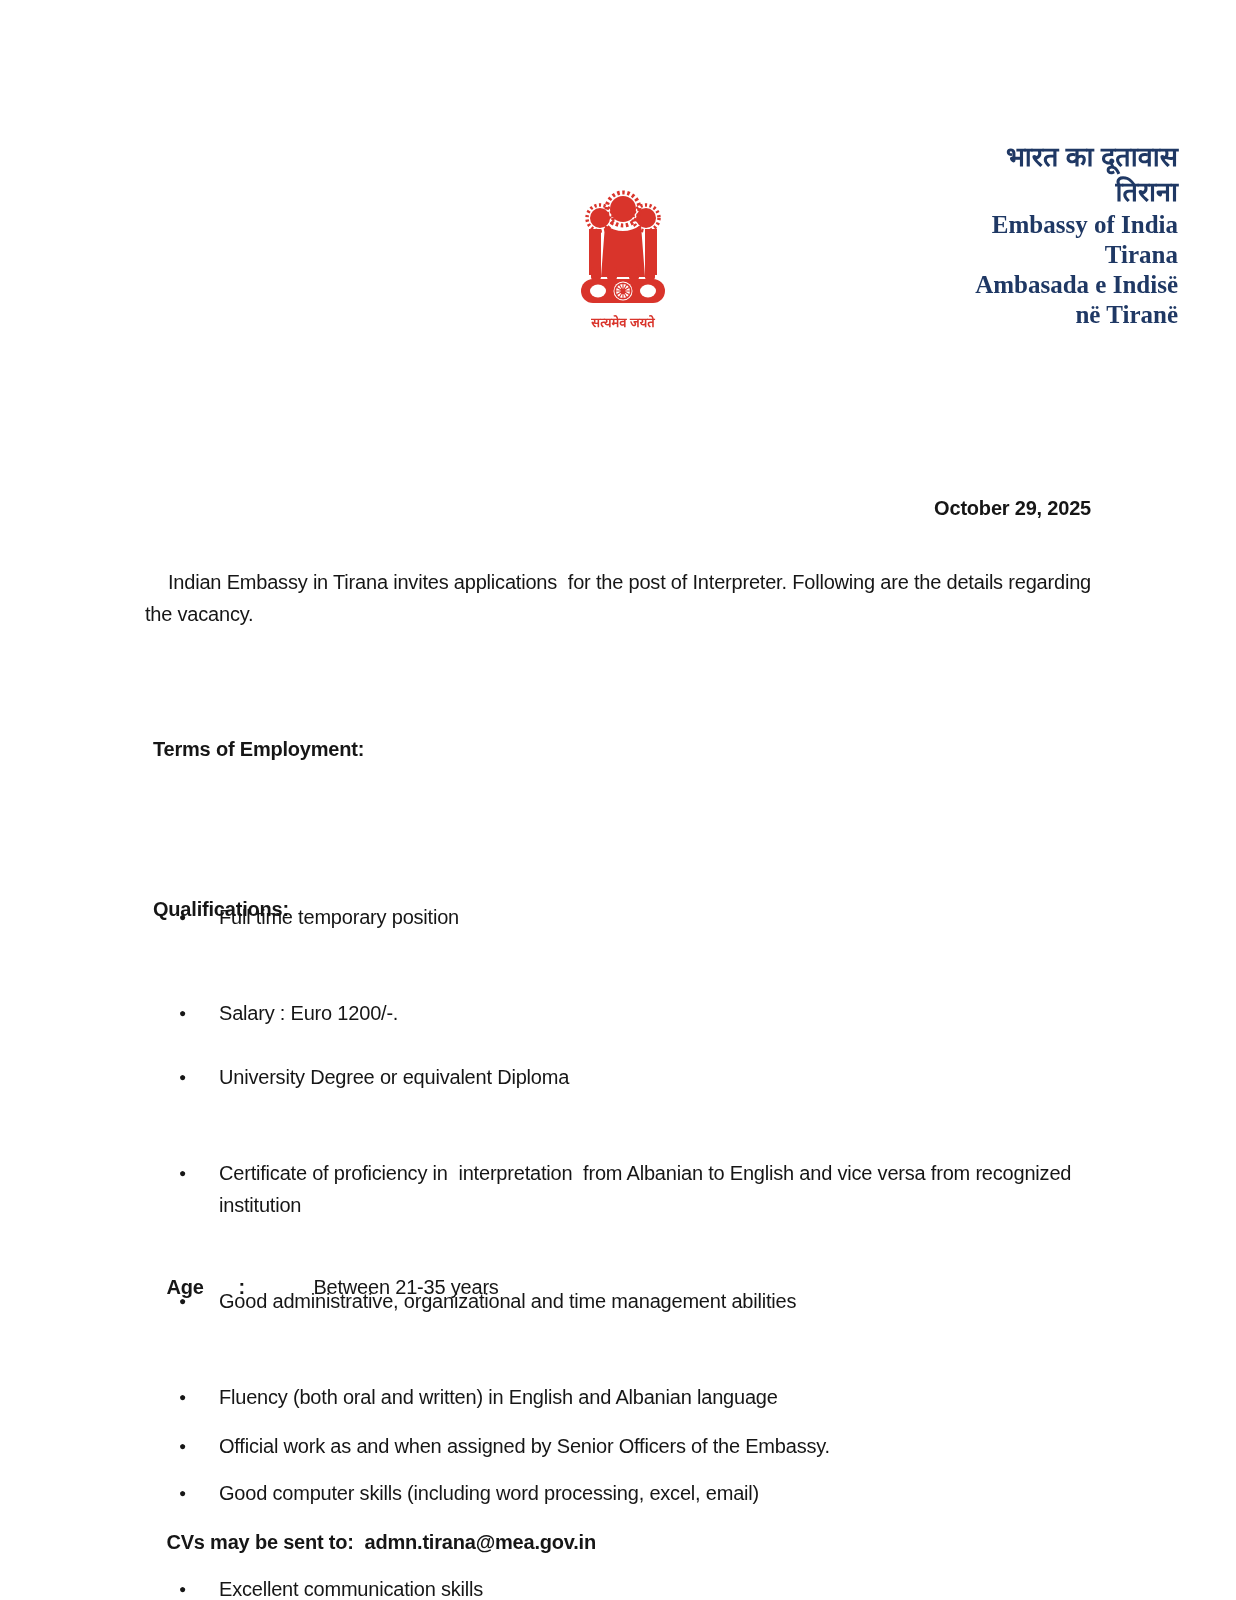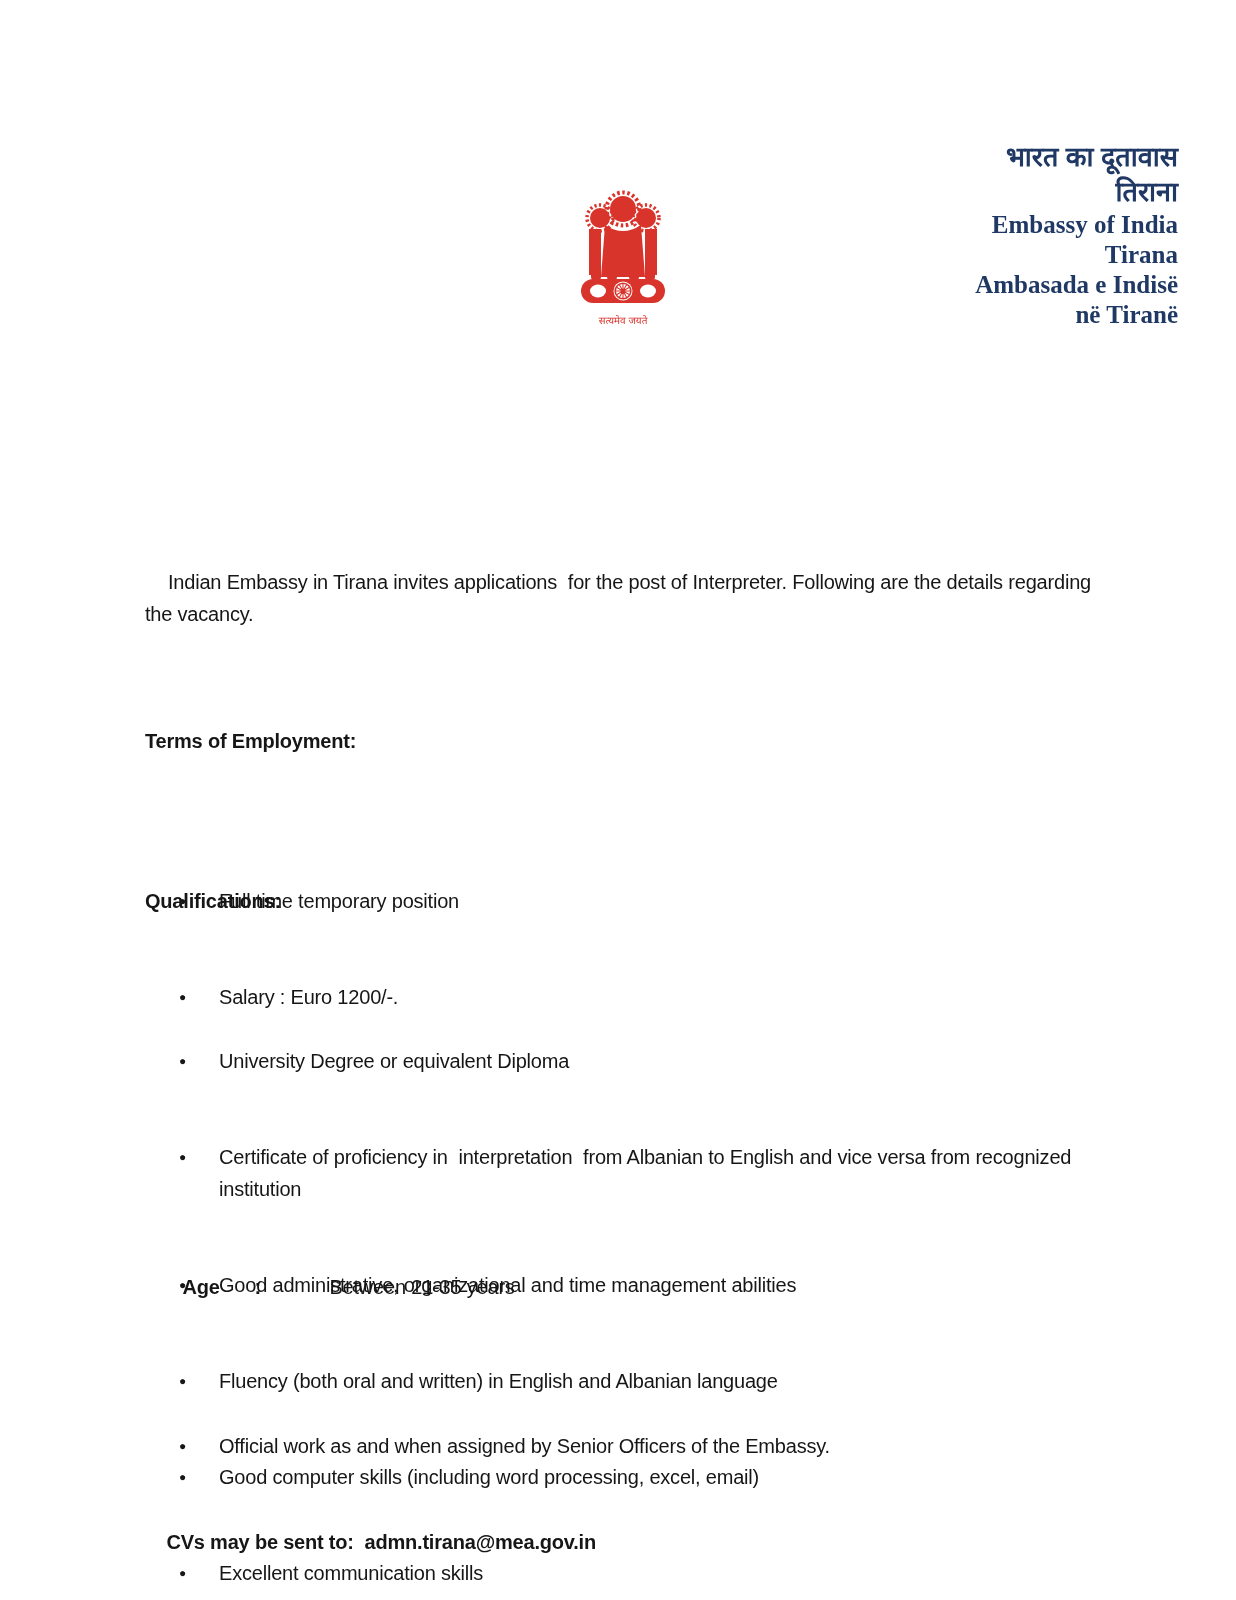--- a/index.html
+++ b/index.html
@@ -46,39 +46,39 @@
     top:187px;
     width:104px;
     display:flex;
     flex-direction:column;
     align-items:center;
   }
   .emblem svg{display:block;width:104px;height:124px;}
   .emblem .motto{
     margin-top:2px;
     color:var(--red);
-    font-size:10px;
-    font-weight:400;
+    font-size:13px;
+    font-weight:700;
     white-space:nowrap;
   }
   
   .blk{
     position:absolute;
     left:145px;
     width:946px;
     font-size:20px;
     line-height:32px;
     letter-spacing:-0.2px;
     white-space:pre-wrap;
   }
   .bold{font-weight:700;}
   .date-line{top:492px;text-align:right;font-weight:700;}
   .intro{top:566px;margin:0;text-align:justify;text-indent:23px;}
   h2.doc-h{
-    margin:0;
+    margin:8px;
     font-size:20px;
     font-weight:700;
     line-height:32px;
     letter-spacing:-0.2px;
   }
   ul.doc-list{
     list-style:none;
     margin:0;
     padding:0;
   }
@@ -92,21 +92,21 @@
     position:absolute;
     left:34px;
     top:0;
     font-size:12px;
     line-height:32px;
     color:var(--ink);
   }
   .sec-terms{top:661px;}
   .sec-qual{top:821px;}
   .age-row{top:1239px;}
-  .age-row .age-label{display:inline-block;width:72px;font-weight:700;margin-left:16px;}
+  .age-row .age-label{display:inline-block;width:72px;font-weight:700;}
   .age-row .age-colon{display:inline-block;width:75px;font-weight:700;}
   .sec-areas{top:1302px;}
   .deadline{top:1399px;margin:0;}
   .cv-line{
     top:1494px;margin:0;
     font-weight:700;
     text-decoration-thickness:2px;
     text-underline-offset:4px;
   }
 </style>
@@ -151,20 +151,21 @@
       <circle cx="52" cy="104" r="7.8" fill="none" stroke="#d9342b" stroke-width="1.6"></circle>
       <circle cx="52" cy="104" r="1.6" fill="#d9342b"></circle>
       <path stroke="#d9342b" stroke-width="1.1" d="M52 104L59.5 104M52 104L58.5 107.75M52 104L55.75 110.5M52 104L52 111.5M52 104L48.25 110.5M52 104L45.5 107.75M52 104L44.5 104M52 104L45.5 100.25M52 104L48.25 97.5M52 104L52 96.5M52 104L55.75 97.5M52 104L58.5 100.25"></path>
 
       <ellipse cx="27" cy="104" rx="8" ry="6.5" fill="#ffffff"></ellipse>
       <ellipse cx="77" cy="104" rx="8" ry="6.5" fill="#ffffff"></ellipse>
     </svg>
     <div class="motto">सत्यमेव जयते</div>
   </div>
 
+  <div class="blk date-line">October 29, 2025</div>
 
   <p class="blk intro">Indian Embassy in Tirana invites applications  for the post of Interpreter. Following are the details regarding the vacancy.</p>
 
   <section class="blk sec-terms">
     <h2 class="doc-h">Terms of Employment:</h2>
     <ul class="doc-list">
       <li>Full time temporary position</li>
       <li>Salary : Euro 1200/-.</li>
     </ul>
   </section>

